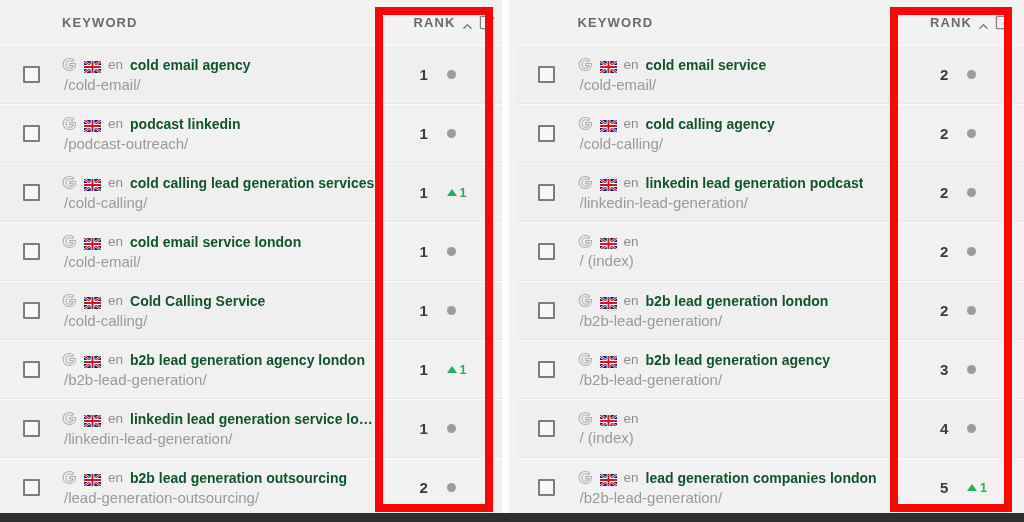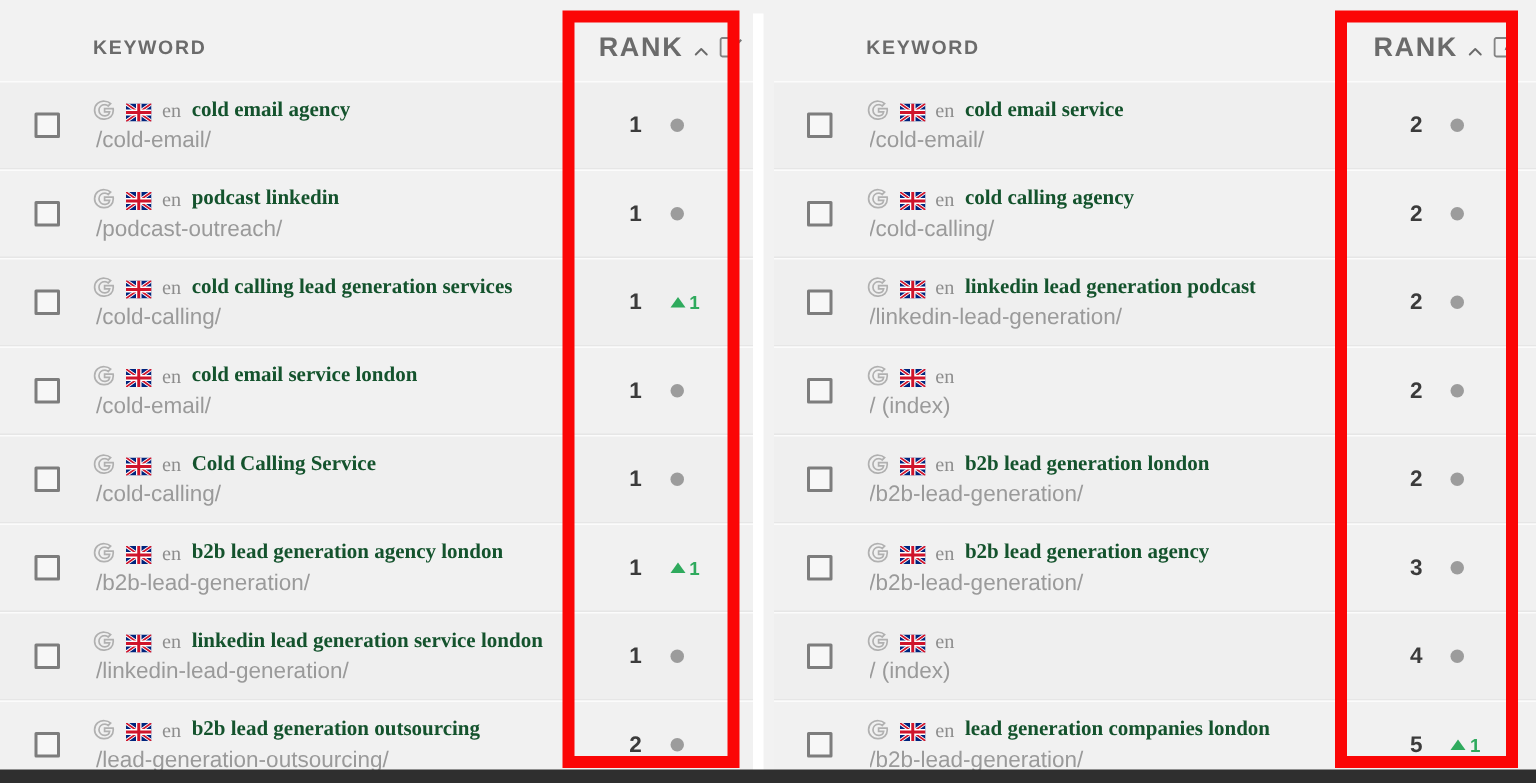--- a/index.html
+++ b/index.html
@@ -12,21 +12,21 @@
     font-family: "Liberation Sans", sans-serif;
     -webkit-font-smoothing: antialiased;
   }
 
   .screen {
     position: relative;
     width: 1024px;
     height: 522px;
     background: #f2f2f2;
     display: flex;
-    align-items: flex-end;
+    align-items: flex-start;
   }
 
   
   .panel {
     position: relative;
     width: 505px;
     height: 513px;
     background: #f2f2f2;
     overflow: hidden;
   }
@@ -58,21 +58,21 @@
     position: absolute;
     right: 6px;
     top: 0;
     height: 45px;
     display: flex;
     align-items: center;
     gap: 6px;
   }
   .panel.right .th-rank-wrap { right: 12px; }
   .th-rank {
-    font-size: 18px;
+    font-size: 13px;
     font-weight: bold;
     color: #6b6b6b;
     letter-spacing: 1.1px;
   }
   .sort-chevron {
     width: 11px; height: 11px;
     position: relative;
     top: 1px;
   }
   .edit-icon { width: 17px; height: 17px; opacity: .82; }
@@ -110,21 +110,20 @@
     min-width: 0;
     padding-right: 8px;
     overflow: hidden;
   }
   .kw-line {
     display: flex;
     align-items: center;
     gap: 7px;
     white-space: nowrap;
     overflow: hidden;
-    font-family: Liberation Serif, serif;
   }
   .g-icon { width: 15px; height: 15px; flex: 0 0 15px; opacity:.75; }
   .flag   { width: 17px; height: 12px; flex: 0 0 17px; border-radius: 1px; }
   .lang   { font-size: 13.5px; color: #8d8d8d; flex: 0 0 auto; }
   .kw-text {
     font-size: 14px;
     font-weight: bold;
     color: #14532d;
     overflow: hidden;
     text-overflow: ellipsis;

